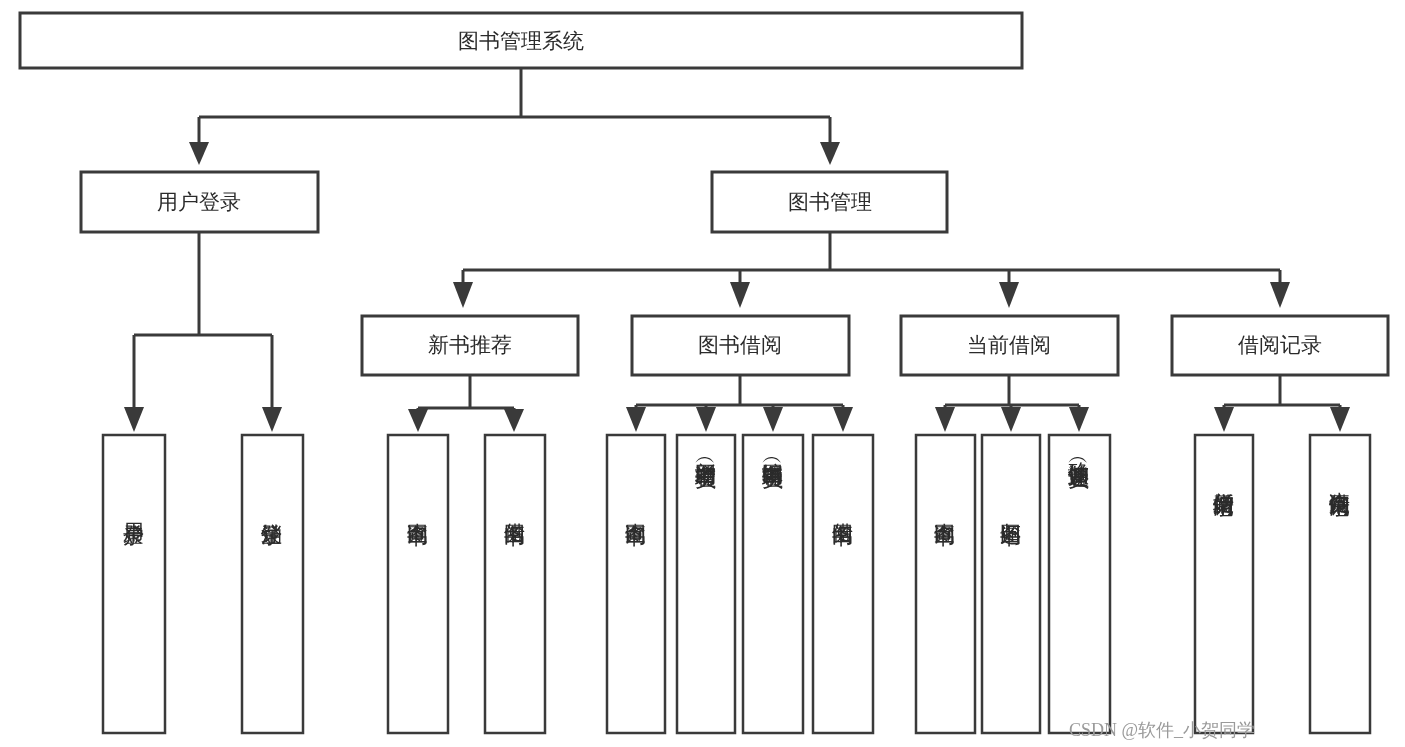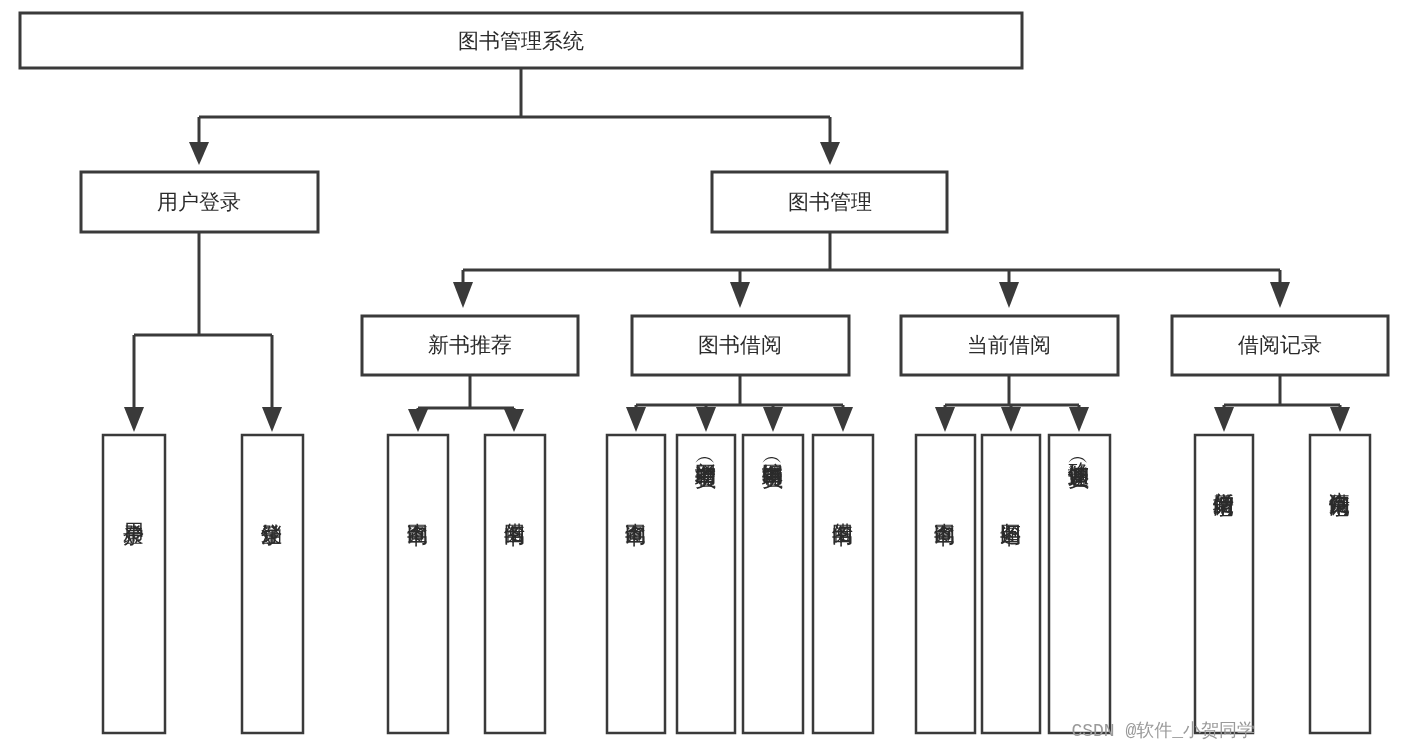--- a/index.html
+++ b/index.html
@@ -58,21 +58,21 @@
     fill: #2b2b2b;
     text-anchor: middle;
     writing-mode: vertical-rl;
     glyph-orientation-vertical: 0;
     letter-spacing: 1px;
   }
   .watermark-text {
     position: absolute;
     right: 12px;
     bottom: 5px;
-    font-family: Liberation Mono, monospace;
+    font-family: Liberation Serif, serif;
     font-size: 18px;
     color: #9a9a9a;
     white-space: nowrap;
     pointer-events: none;
   }
 </style>
 </head>
 <body>
 
 <div id="diagram-root">

